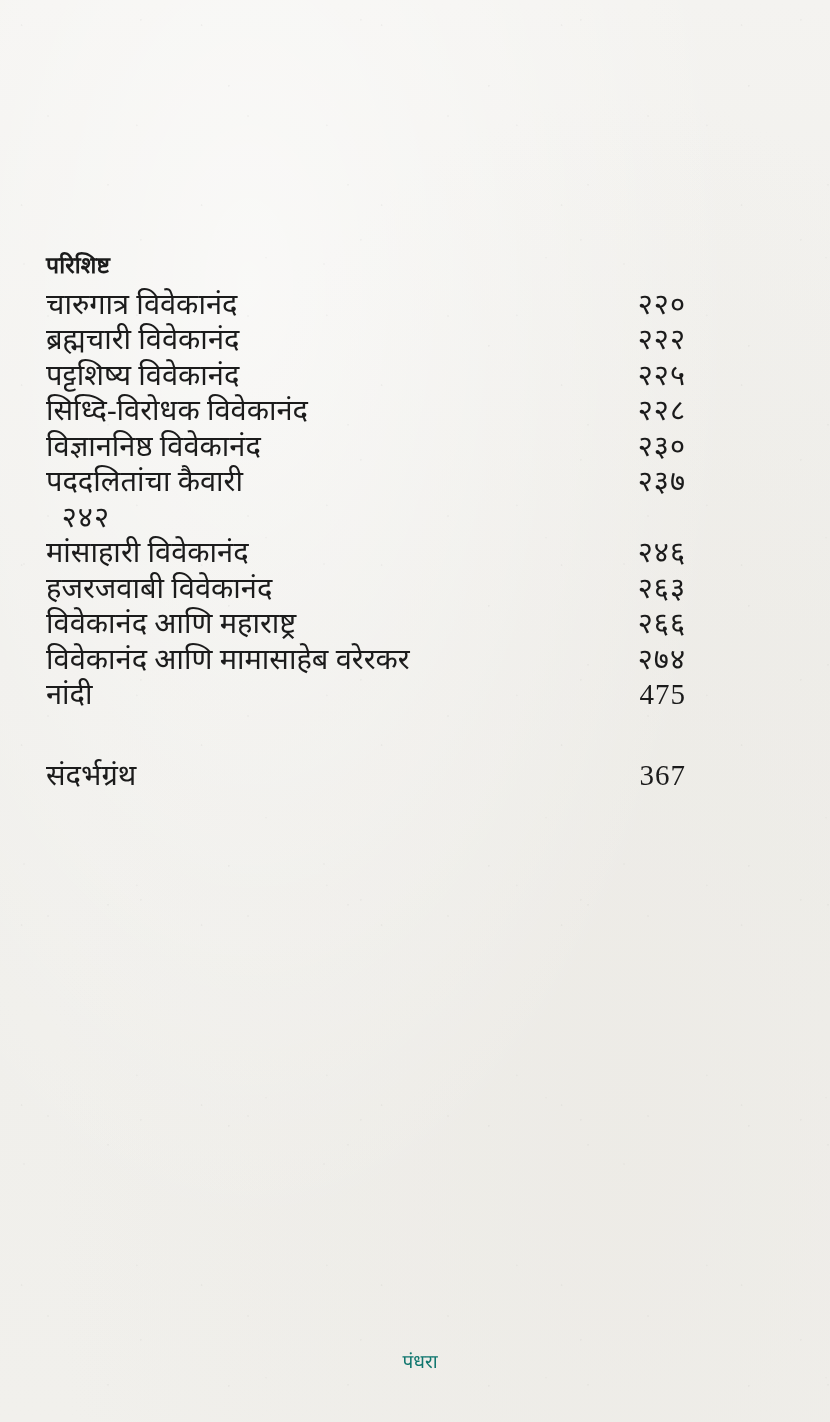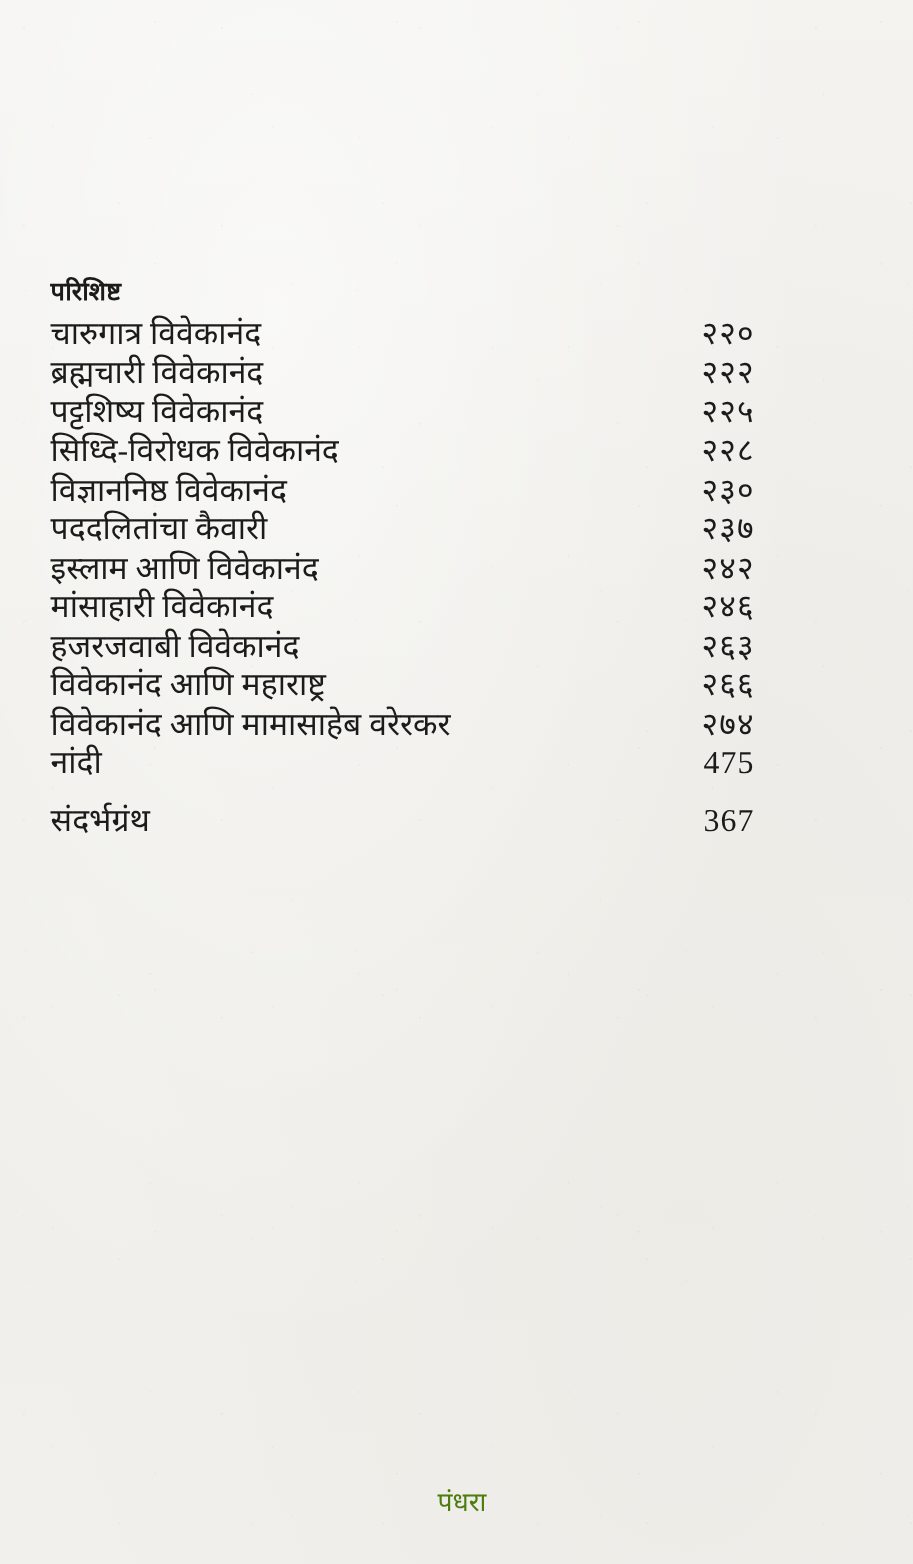--- a/index.html
+++ b/index.html
@@ -81,31 +81,31 @@
   }
 
   .toc-page {
     flex: 0 0 auto;
     width: 64px;
     text-align: right;
     letter-spacing: 1px;
   }
 
   .toc-row.spaced {
-    margin-top: 16px;
+    margin-top: 45px;
   }
 
   .folio {
     position: absolute;
     left: 10px;
     right: 0;
     top: 1348px;
     text-align: center;
-    font-size: 24px;
-    color: #4d7c0f;
+    font-size: 19px;
+    color: #0f766e;
   }
 </style>
 </head>
 <body>
 
 <div class="paper"></div>
 <div class="speckles"></div>
 
 <div class="page">
 
@@ -132,21 +132,20 @@
       </li>
       <li class="toc-row">
         <span class="toc-title">विज्ञाननिष्ठ विवेकानंद</span>
         <span class="toc-page">२३०</span>
       </li>
       <li class="toc-row">
         <span class="toc-title">पददलितांचा कैवारी</span>
         <span class="toc-page">२३७</span>
       </li>
       <li class="toc-row">
-        <span class="toc-title">इस्लाम आणि विवेकानंद</span>
         <span class="toc-page">२४२</span>
       </li>
       <li class="toc-row">
         <span class="toc-title">मांसाहारी विवेकानंद</span>
         <span class="toc-page">२४६</span>
       </li>
       <li class="toc-row">
         <span class="toc-title">हजरजवाबी विवेकानंद</span>
         <span class="toc-page">२६३</span>
       </li>

